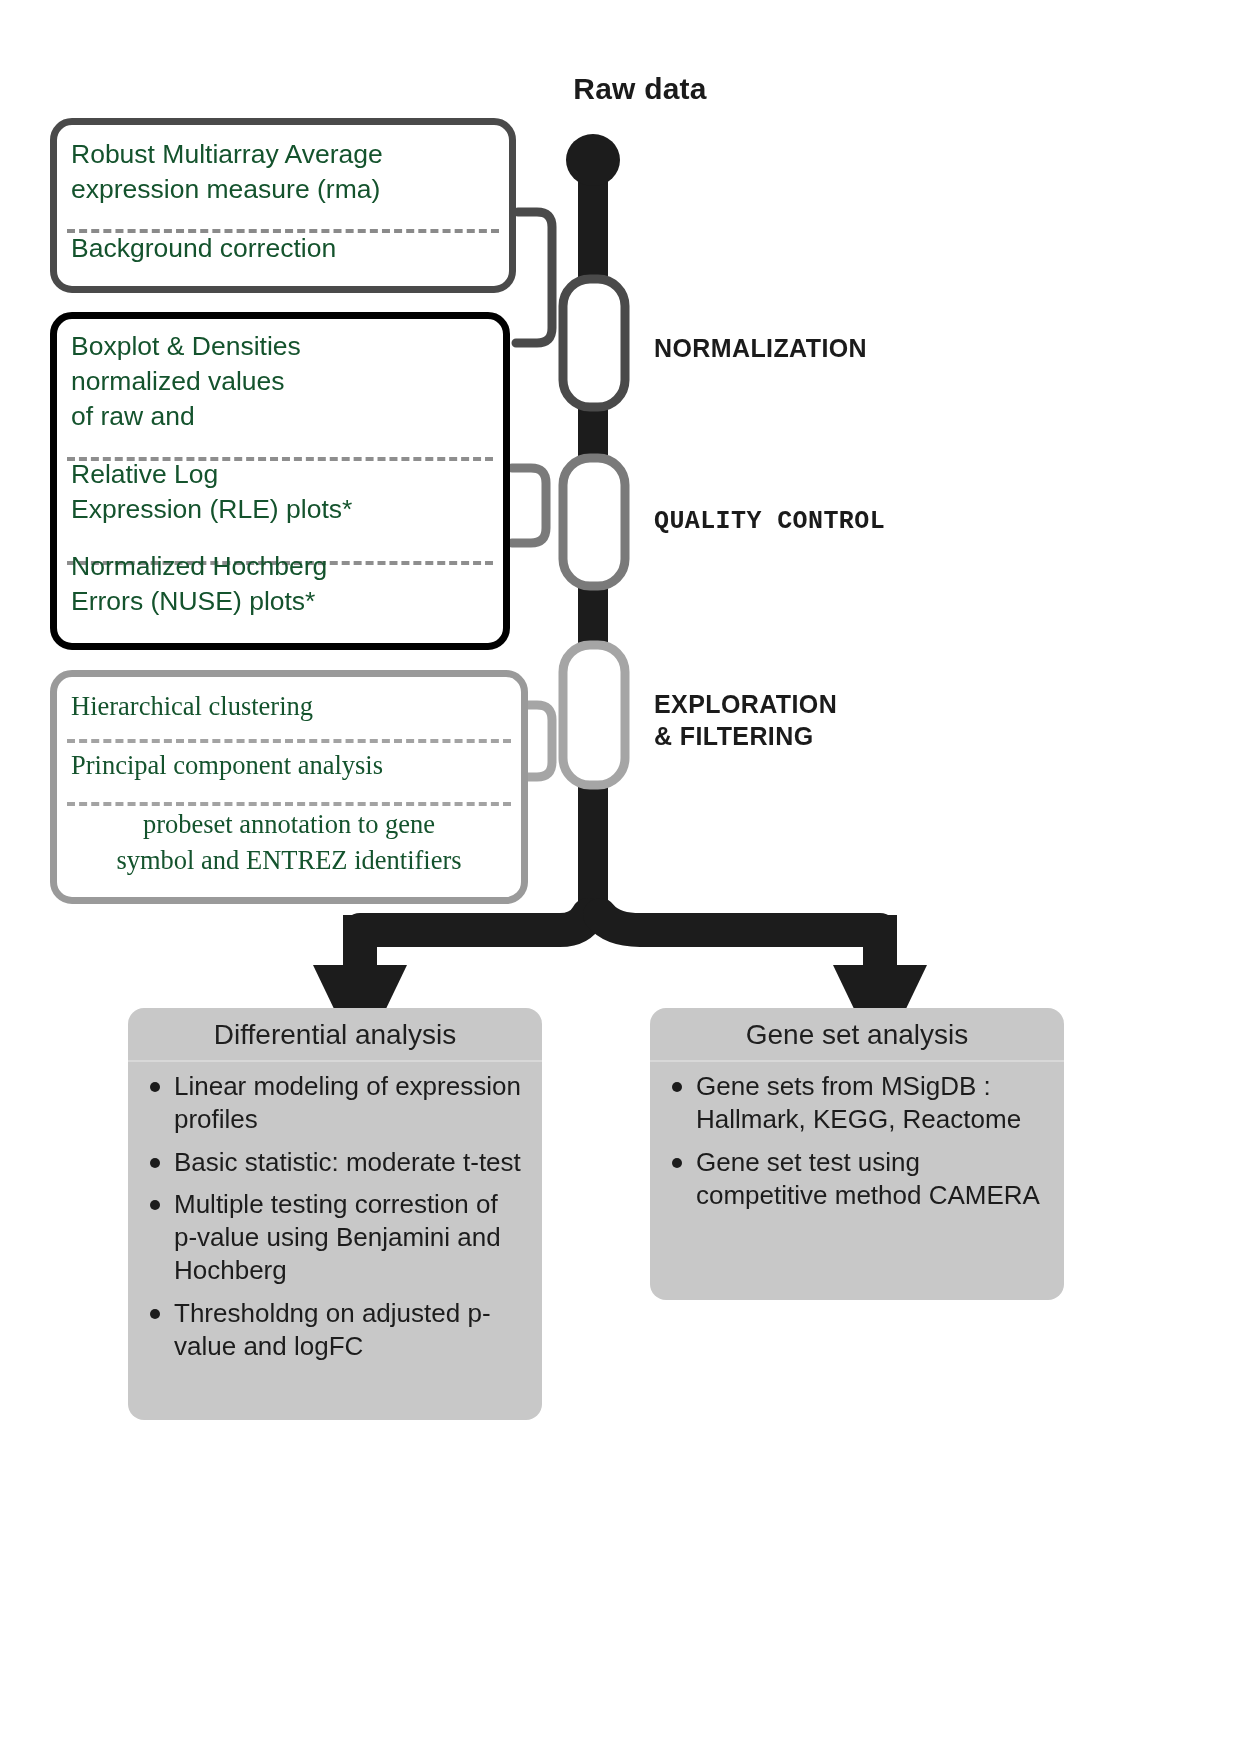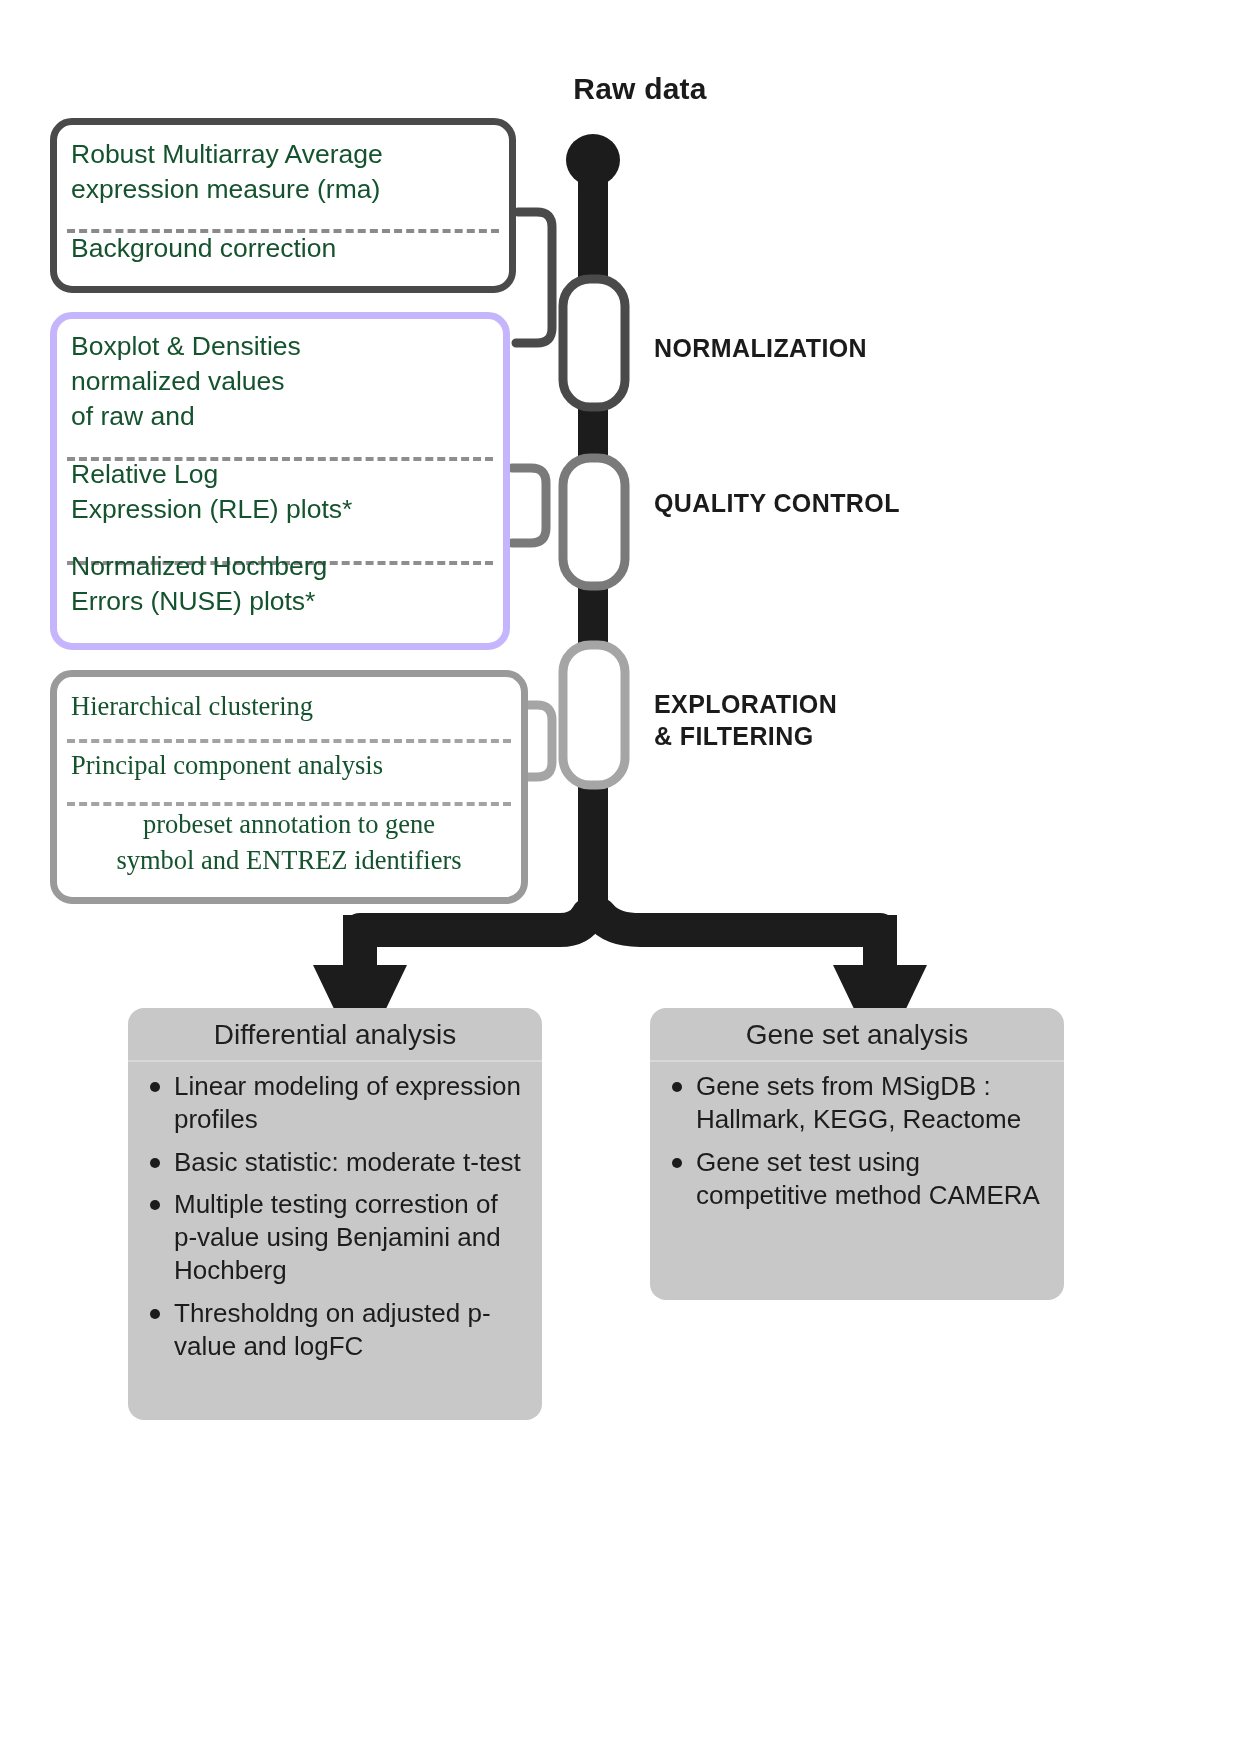--- a/index.html
+++ b/index.html
@@ -9,21 +9,21 @@
   
   .raw-title{position:absolute;left:520px;top:72px;width:240px;text-align:center;
     font-size:30px;font-weight:bold;color:#1b1b1b;letter-spacing:0.2px;}
 
   
   #skeleton{position:absolute;left:0;top:0;width:1240px;height:1753px;}
 
   
   .lbox{position:absolute;background:#ffffff;box-sizing:border-box;border-radius:22px;}
   .lbox.dark{border:7px solid #4a4a4a;}
-  .lbox.mid{border:7px solid #c4b5fd;}
+  .lbox.mid{border:7px solid #000000;}
   .lbox.light{border:7px solid #9a9a9a;}
   .lrow{position:relative;padding:4px 14px 4px 14px;font-size:26.5px;line-height:1.33;color:#14532d;}
   .divider{position:absolute;left:10px;right:10px;height:0;border-top:4px dashed #8e8e8e;}
   .divider.d-dark{border-top-color:#8a8a8a;}
   .divider.d-mid{border-top-color:#8e8e8e;}
   .divider.d-light{border-top-color:#a3a3a3;}
 
   
   .stage-label{position:absolute;font-size:25px;font-weight:bold;color:#1b1b1b;
     letter-spacing:0.4px;line-height:1.28;}
@@ -120,21 +120,21 @@
     <div class="lrow" style="padding-top:20px;">Principal component analysis</div>
     <div class="divider d-light" style="top:125px;"></div>
     <div class="lrow" style="padding-top:20px;text-align:center;">
       <div>probeset annotation to gene</div>
       <div>symbol and ENTREZ identifiers</div>
     </div>
   </div>
 
   <div class="stage-label" style="left:654px;top:332px;">NORMALIZATION</div>
 
-  <div class="stage-label" style="left:654px;top:487px;">QUALITY CONTROL</div>
+  <div class="stage-label" style="left:654px;top:506px;font-family:Liberation Mono, monospace;">QUALITY CONTROL</div>
 
   <div class="stage-label" style="left:654px;top:688px;">
     <div>EXPLORATION</div>
     <div>&amp; FILTERING</div>
   </div>
 
   <div class="panel" style="left:650px;top:1008px;width:414px;height:292px;">
     <div class="panel-title">Gene set analysis</div>
     <div class="panel-body">
       <ul class="blist">

